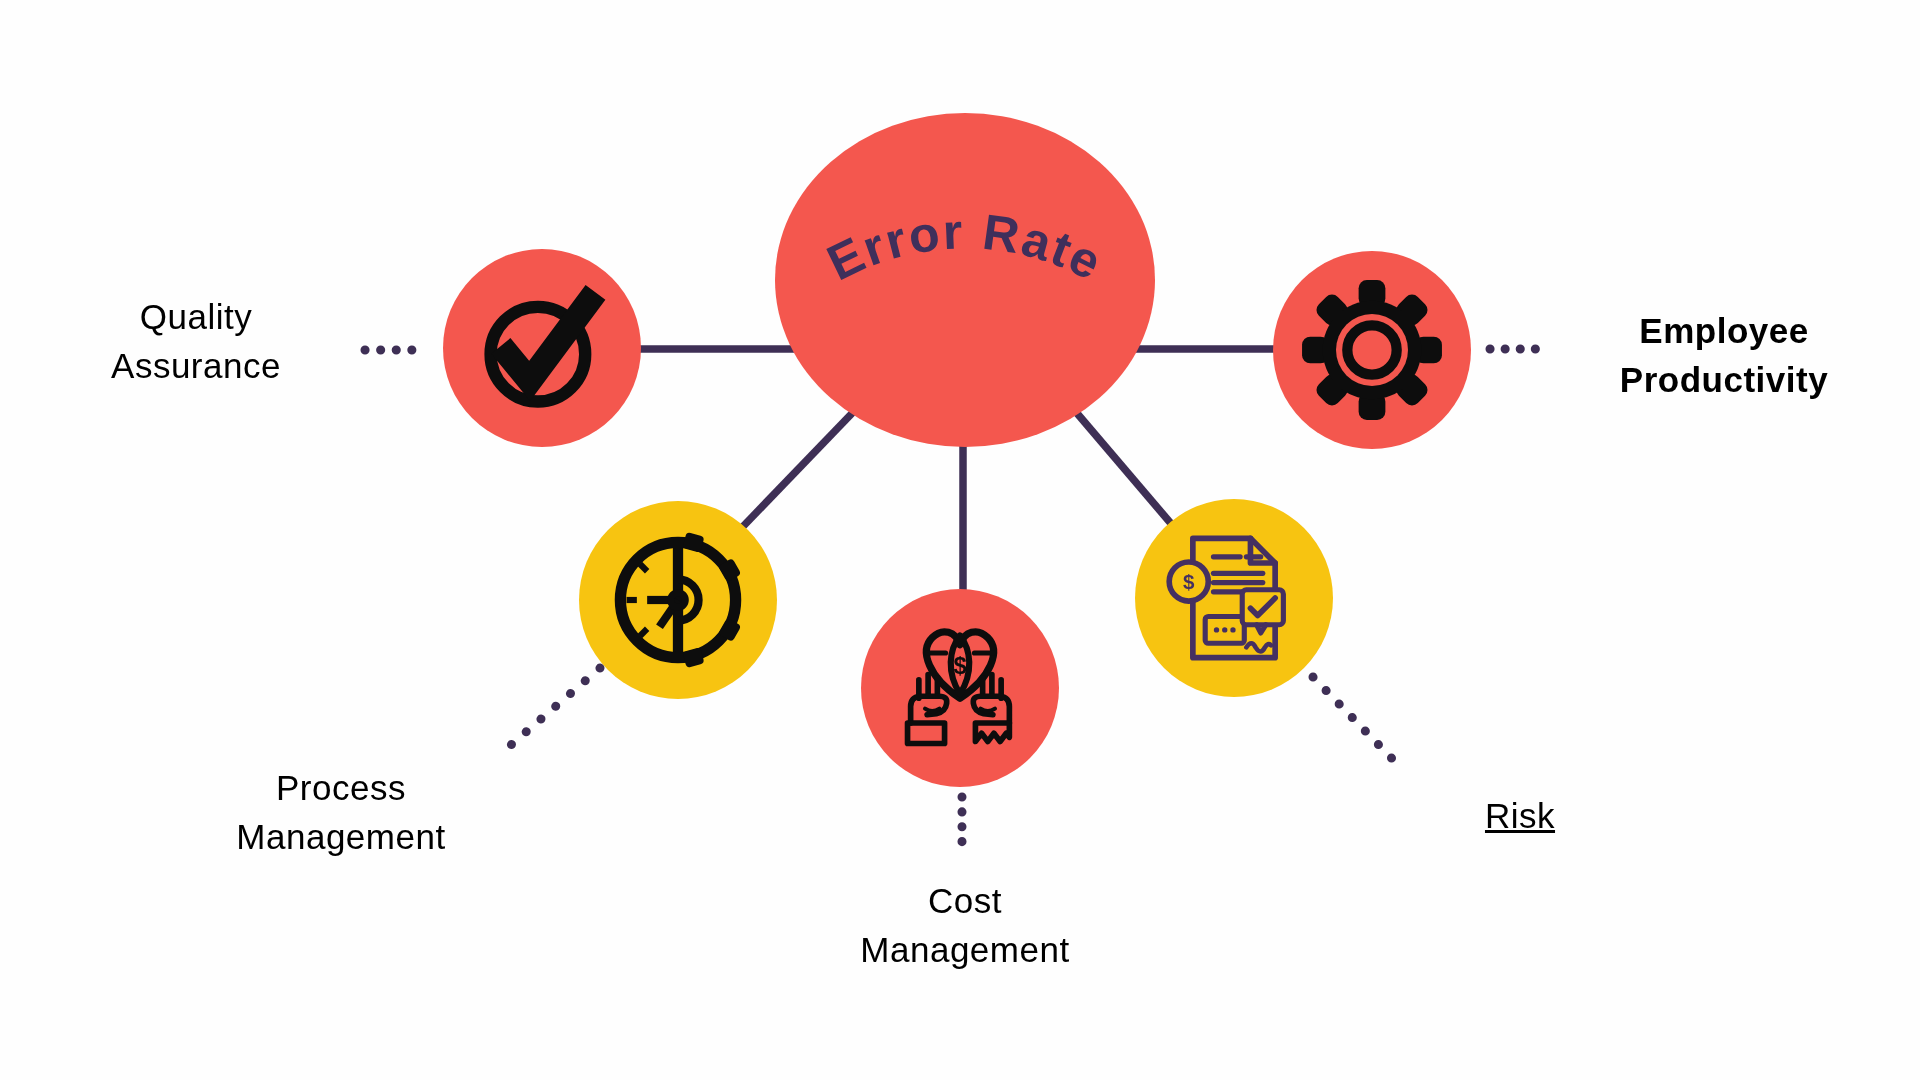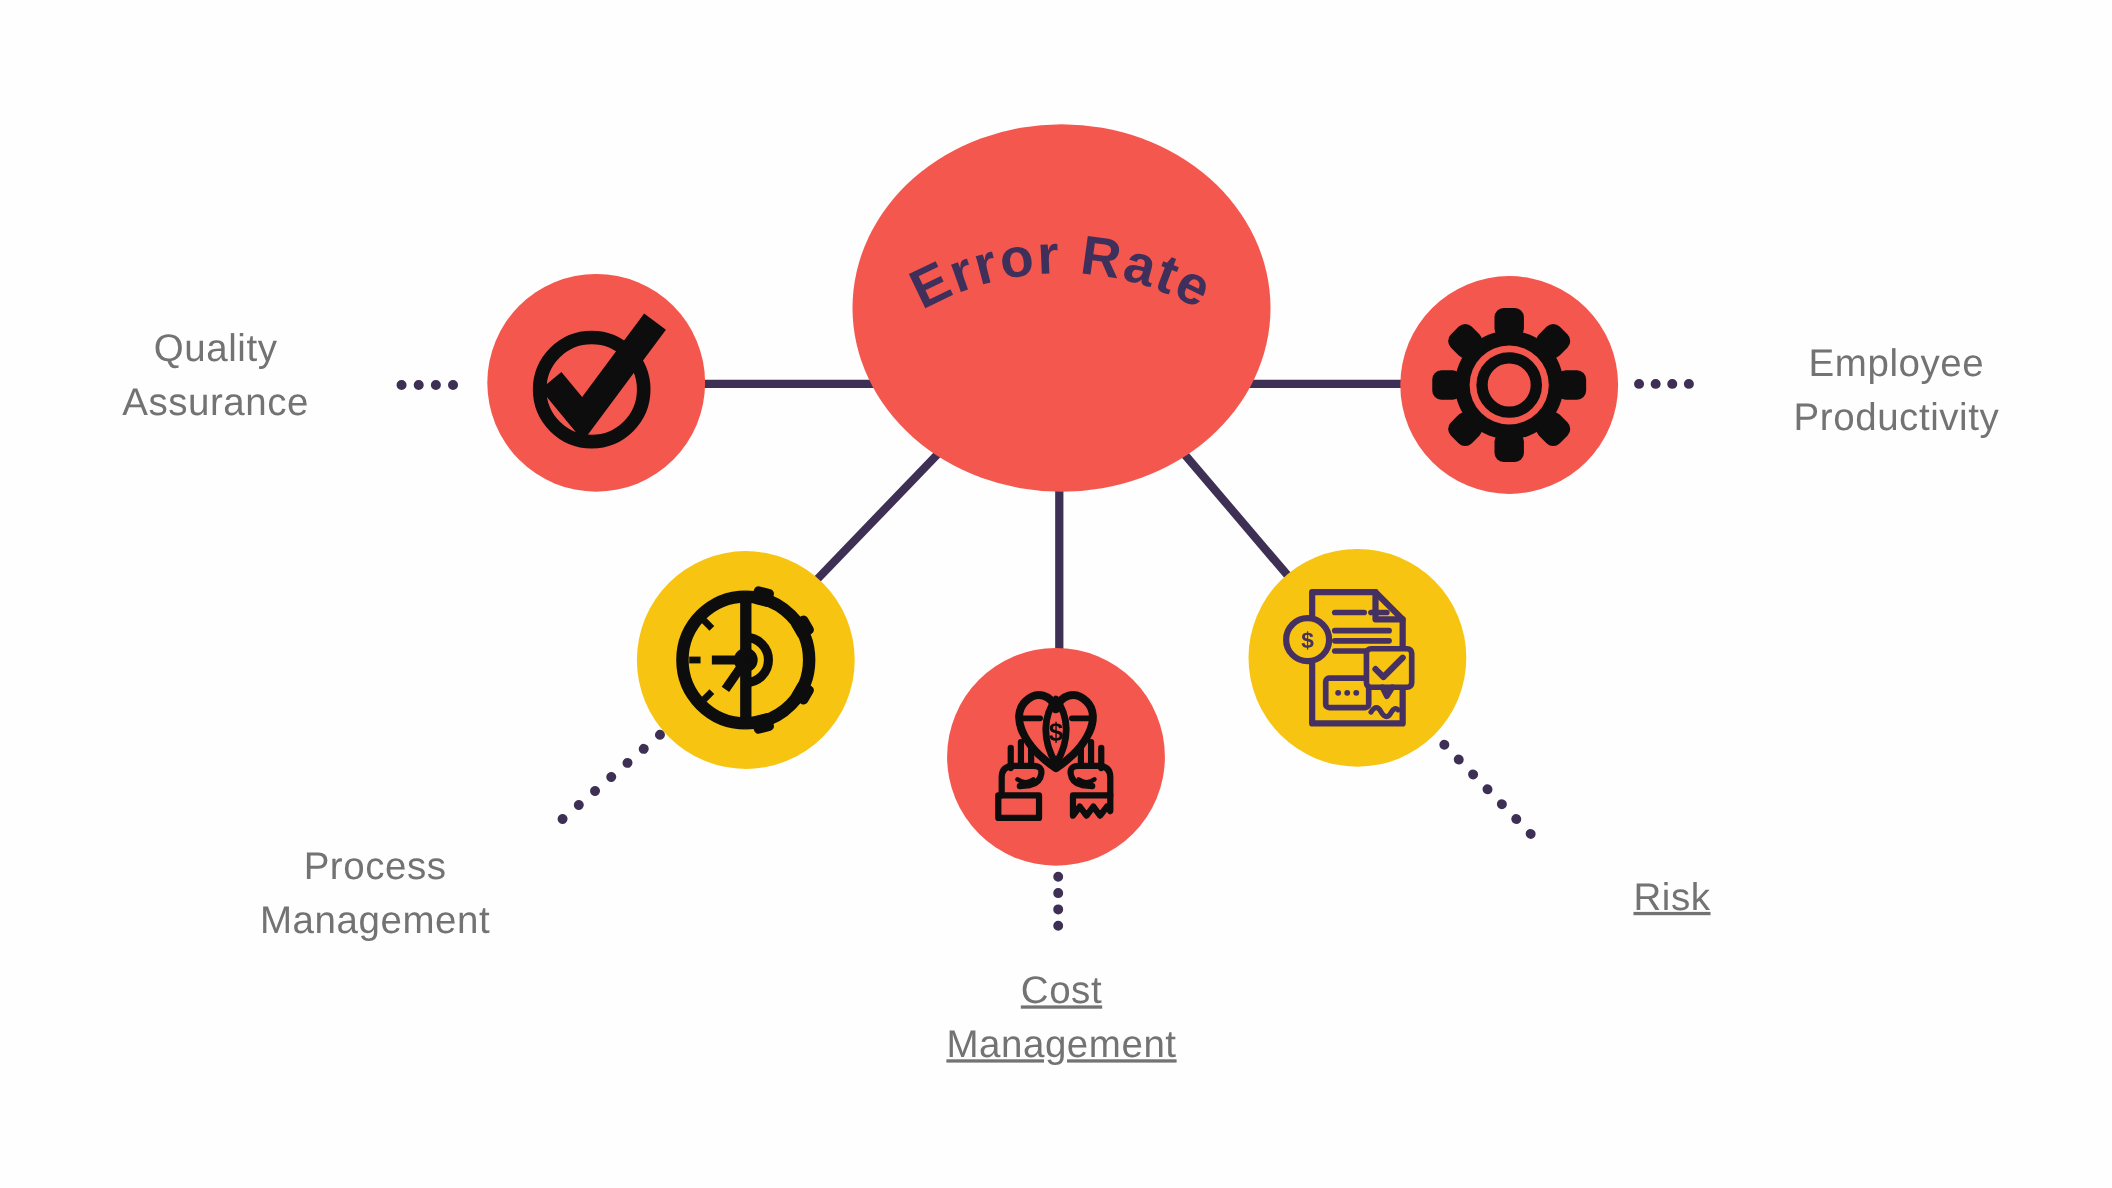--- a/index.html
+++ b/index.html
@@ -16,21 +16,21 @@
     width:198px;height:198px;
     border-radius:50%;
     display:flex;align-items:center;justify-content:center;
   }
   .node-red{background:#F4574E;}
   .node-yellow{background:#F7C411;}
   .label{
     position:absolute;
     transform:translateX(-50%);
     text-align:center;
-    color:#737373;
+    color:#000000;
     font-size:35px;
     line-height:49px;
     letter-spacing:0.5px;
     white-space:nowrap;
   }
   .icon-svg{display:block;overflow:visible;}
 </style>
 </head>
 <body>
 
@@ -183,31 +183,31 @@
       </g>
       <text x="26" y="61" font-size="20" font-weight="bold" fill="#453061" text-anchor="middle" font-family="Liberation Sans, sans-serif">$</text>
     </svg>
   </div>
 
   <div class="label" style="left:196px;top:292px;">
     <div>Quality</div>
     <div>Assurance</div>
   </div>
 
-  <div class="label" style="left:1724px;top:306px;">
+  <div class="label" style="left:1724px;top:306px;font-weight:bold;">
     <div>Employee</div>
     <div>Productivity</div>
   </div>
 
   <div class="label" style="left:341px;top:751px;margin-top:12px;">
     <div>Process</div>
     <div>Management</div>
   </div>
 
-  <div class="label" style="left:965px;top:876px;text-decoration:underline;">
+  <div class="label" style="left:965px;top:876px;">
     <div>Cost</div>
     <div>Management</div>
   </div>
 
   <div class="label" style="left:1520px;top:791px;text-decoration:underline;">
     <div>Risk</div>
   </div>
 
 </div>
 

